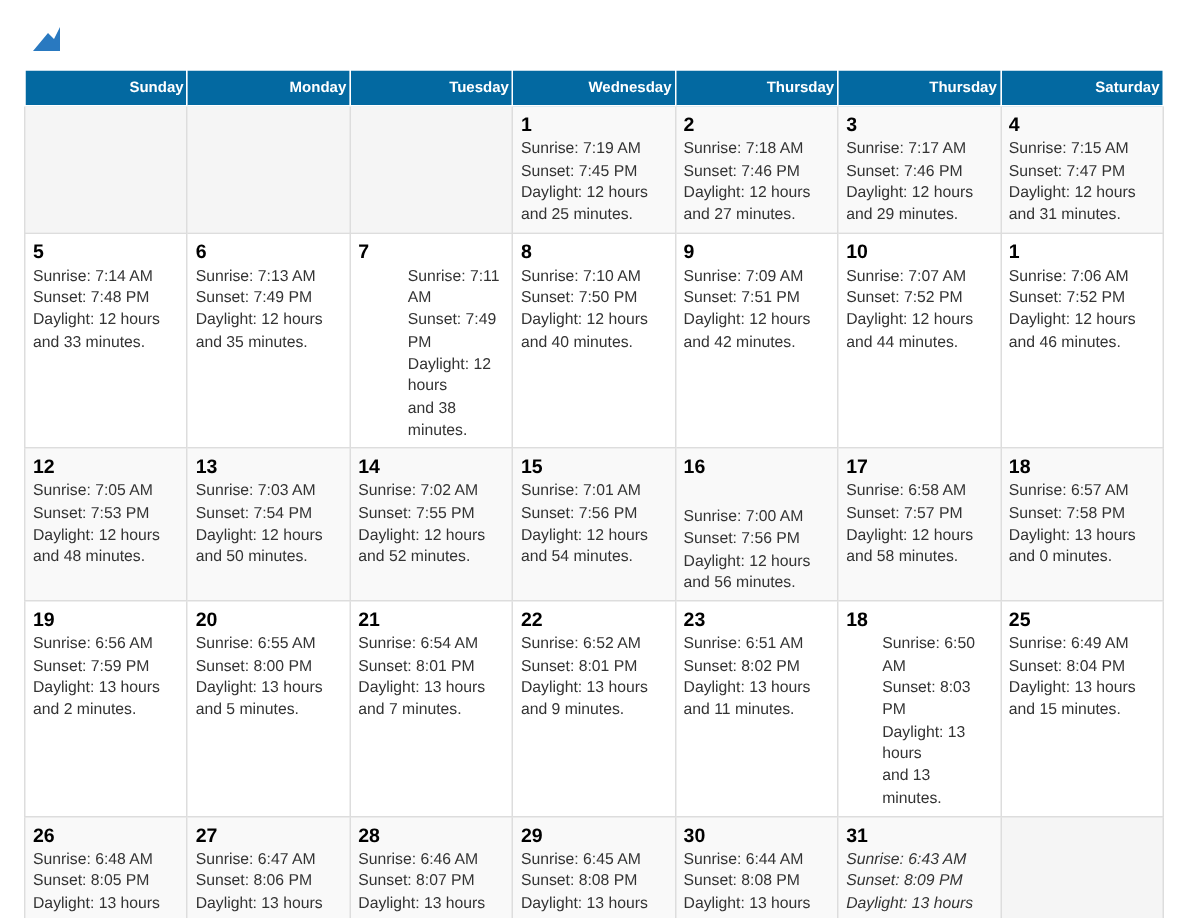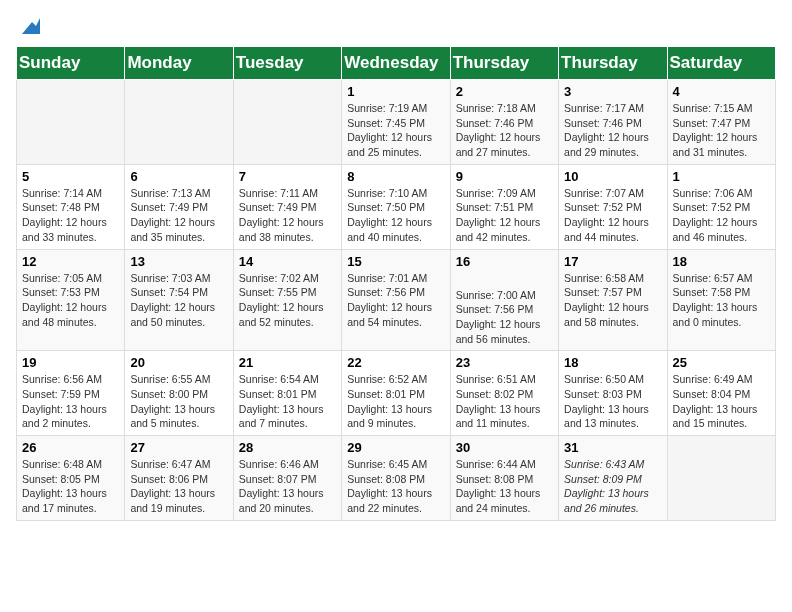--- a/index.html
+++ b/index.html
@@ -30,25 +30,25 @@
     .subtitle {
       font-size: 16px;
       color: #444;
     }
     table {
       width: 100%;
       border-collapse: collapse;
       font-size: 11px;
     }
     thead tr th {
-      background: #15803d;
+      background: #0369a1;
       color: #fff;
-      text-align: left;
+      text-align: right;
       padding: 6px 2px;
-      font-size: 17px;
+      font-size: 10px;
       font-weight: bold;
       border: 1px solid #fff;
     }
     tbody tr {
       border-bottom: 1px solid #ccc;
     }
     tbody tr:nth-child(odd) {
       background: #f9f9f9;
     }
     tbody tr:nth-child(even) {
@@ -150,21 +150,21 @@
         </td>
         <td>
           <span class="day-num">6</span>
           <div class="day-info" style="white-space: pre-line;">Sunrise: 7:13 AM
 Sunset: 7:49 PM
 Daylight: 12 hours
 and 35 minutes.</div>
         </td>
         <td>
           <span class="day-num">7</span>
-          <div class="day-info" style="white-space: pre-line;">Sunrise: 7:11 AM
+          <div class="day-info" style="white-space: pre-line; margin-left: 33px;">Sunrise: 7:11 AM
 Sunset: 7:49 PM
 Daylight: 12 hours
 and 38 minutes.</div>
         </td>
         <td>
           <span class="day-num">8</span>
           <div class="day-info" style="white-space: pre-line;">Sunrise: 7:10 AM
 Sunset: 7:50 PM
 Daylight: 12 hours
 and 40 minutes.</div>
@@ -273,21 +273,21 @@
         </td>
         <td>
           <span class="day-num">23</span>
           <div class="day-info" style="white-space: pre-line;">Sunrise: 6:51 AM
 Sunset: 8:02 PM
 Daylight: 13 hours
 and 11 minutes.</div>
         </td>
         <td>
           <span class="day-num">18</span>
-          <div class="day-info" style="white-space: pre-line;">Sunrise: 6:50 AM
+          <div class="day-info" style="white-space: pre-line; margin-left: 24px;">Sunrise: 6:50 AM
 Sunset: 8:03 PM
 Daylight: 13 hours
 and 13 minutes.</div>
         </td>
         <td>
           <span class="day-num">25</span>
           <div class="day-info" style="white-space: pre-line;">Sunrise: 6:49 AM
 Sunset: 8:04 PM
 Daylight: 13 hours
 and 15 minutes.</div>

